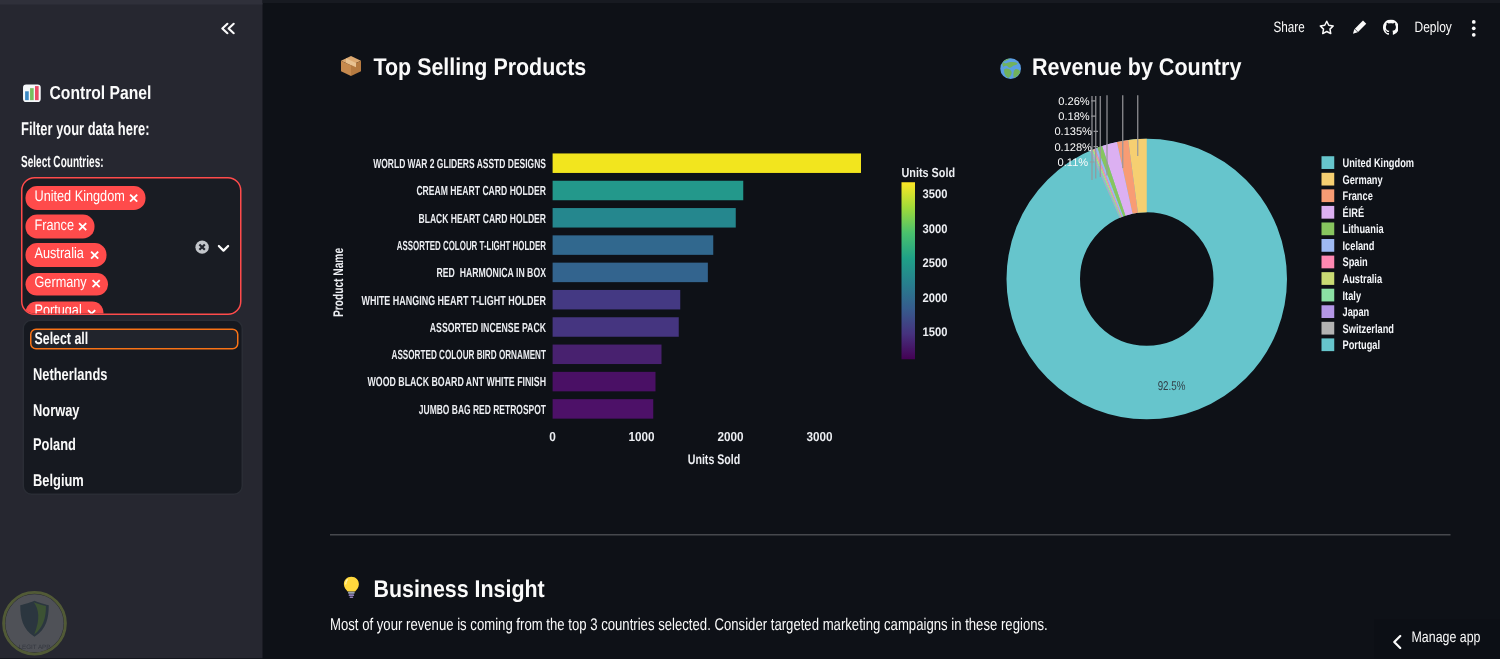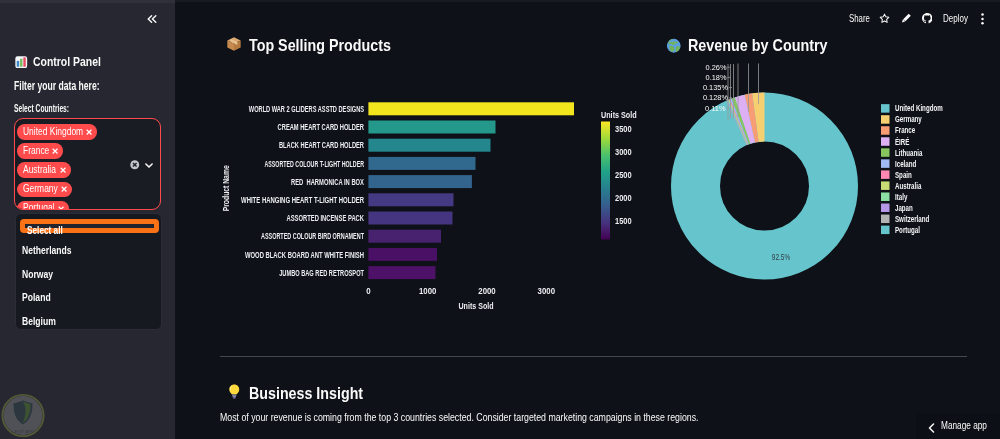--- a/index.html
+++ b/index.html
@@ -56,21 +56,21 @@
 </div>
 <svg class="abs" style="left:130px;top:160.3px;" width="9.5" height="9.5" viewBox="0 0 10 10">
 <circle cx="5" cy="5" r="4.7" fill="#c3c6cb"></circle>
 <path d="M3.1 3.1 L6.9 6.9 M6.9 3.1 L3.1 6.9" stroke="#22252d" stroke-width="1.5"></path>
   </svg>
 <svg class="abs" style="left:144.5px;top:162.5px;" width="8" height="5.5" viewBox="0 0 9 6">
 <path d="M1 1 L4.5 4.5 L8 1" stroke="#fafafa" stroke-width="1.7" fill="none" stroke-linecap="round" stroke-linejoin="round"></path>
   </svg>
 
 <div class="abs" style="left:15.3px;top:212.8px;width:146.7px;height:117.4px;background:#161920;border:1px solid #2a2d35;border-radius:6px;">
-  <div style="position:absolute;left:4px;top:5.4px;width:138.7px;height:13.8px;background:#21242c;border:5px solid #f97316;border-radius:4px;">
+  <div style="position:absolute;left:4px;top:5.4px;width:138.7px;height:13.8px;background:#21242c;border:1px solid #f97316;border-radius:4px;">
     <div style="position:absolute;left:1.5px;top:0;line-height:13.2px;font-size:11.3px;font-weight:600;transform:scaleX(0.73);transform-origin:0 0;">Select all</div>
   </div>
 <div style="position:absolute;left:5.4px;top:27.9px;width:138px;height:16px;line-height:16px;font-size:11.3px;font-weight:600;transform:scaleX(0.76);transform-origin:0 0;">Netherlands</div>
 <div style="position:absolute;left:5.4px;top:51.8px;width:138px;height:16px;line-height:16px;font-size:11.3px;font-weight:600;transform:scaleX(0.76);transform-origin:0 0;">Norway</div>
 <div style="position:absolute;left:5.4px;top:75.7px;width:138px;height:16px;line-height:16px;font-size:11.3px;font-weight:600;transform:scaleX(0.76);transform-origin:0 0;">Poland</div>
 <div style="position:absolute;left:5.4px;top:99.6px;width:138px;height:16px;line-height:16px;font-size:11.3px;font-weight:600;transform:scaleX(0.76);transform-origin:0 0;">Belgium</div>
 </div>
 
 <svg class="abs" style="left:879px;top:12.8px;" width="11" height="11" viewBox="0 0 24 24">
 <path d="M12 2.5l2.9 5.9 6.5.95-4.7 4.6 1.1 6.5L12 17.4l-5.8 3.05 1.1-6.5-4.7-4.6 6.5-.95z" fill="none" stroke="#fafafa" stroke-width="2.2" stroke-linejoin="round"></path>

